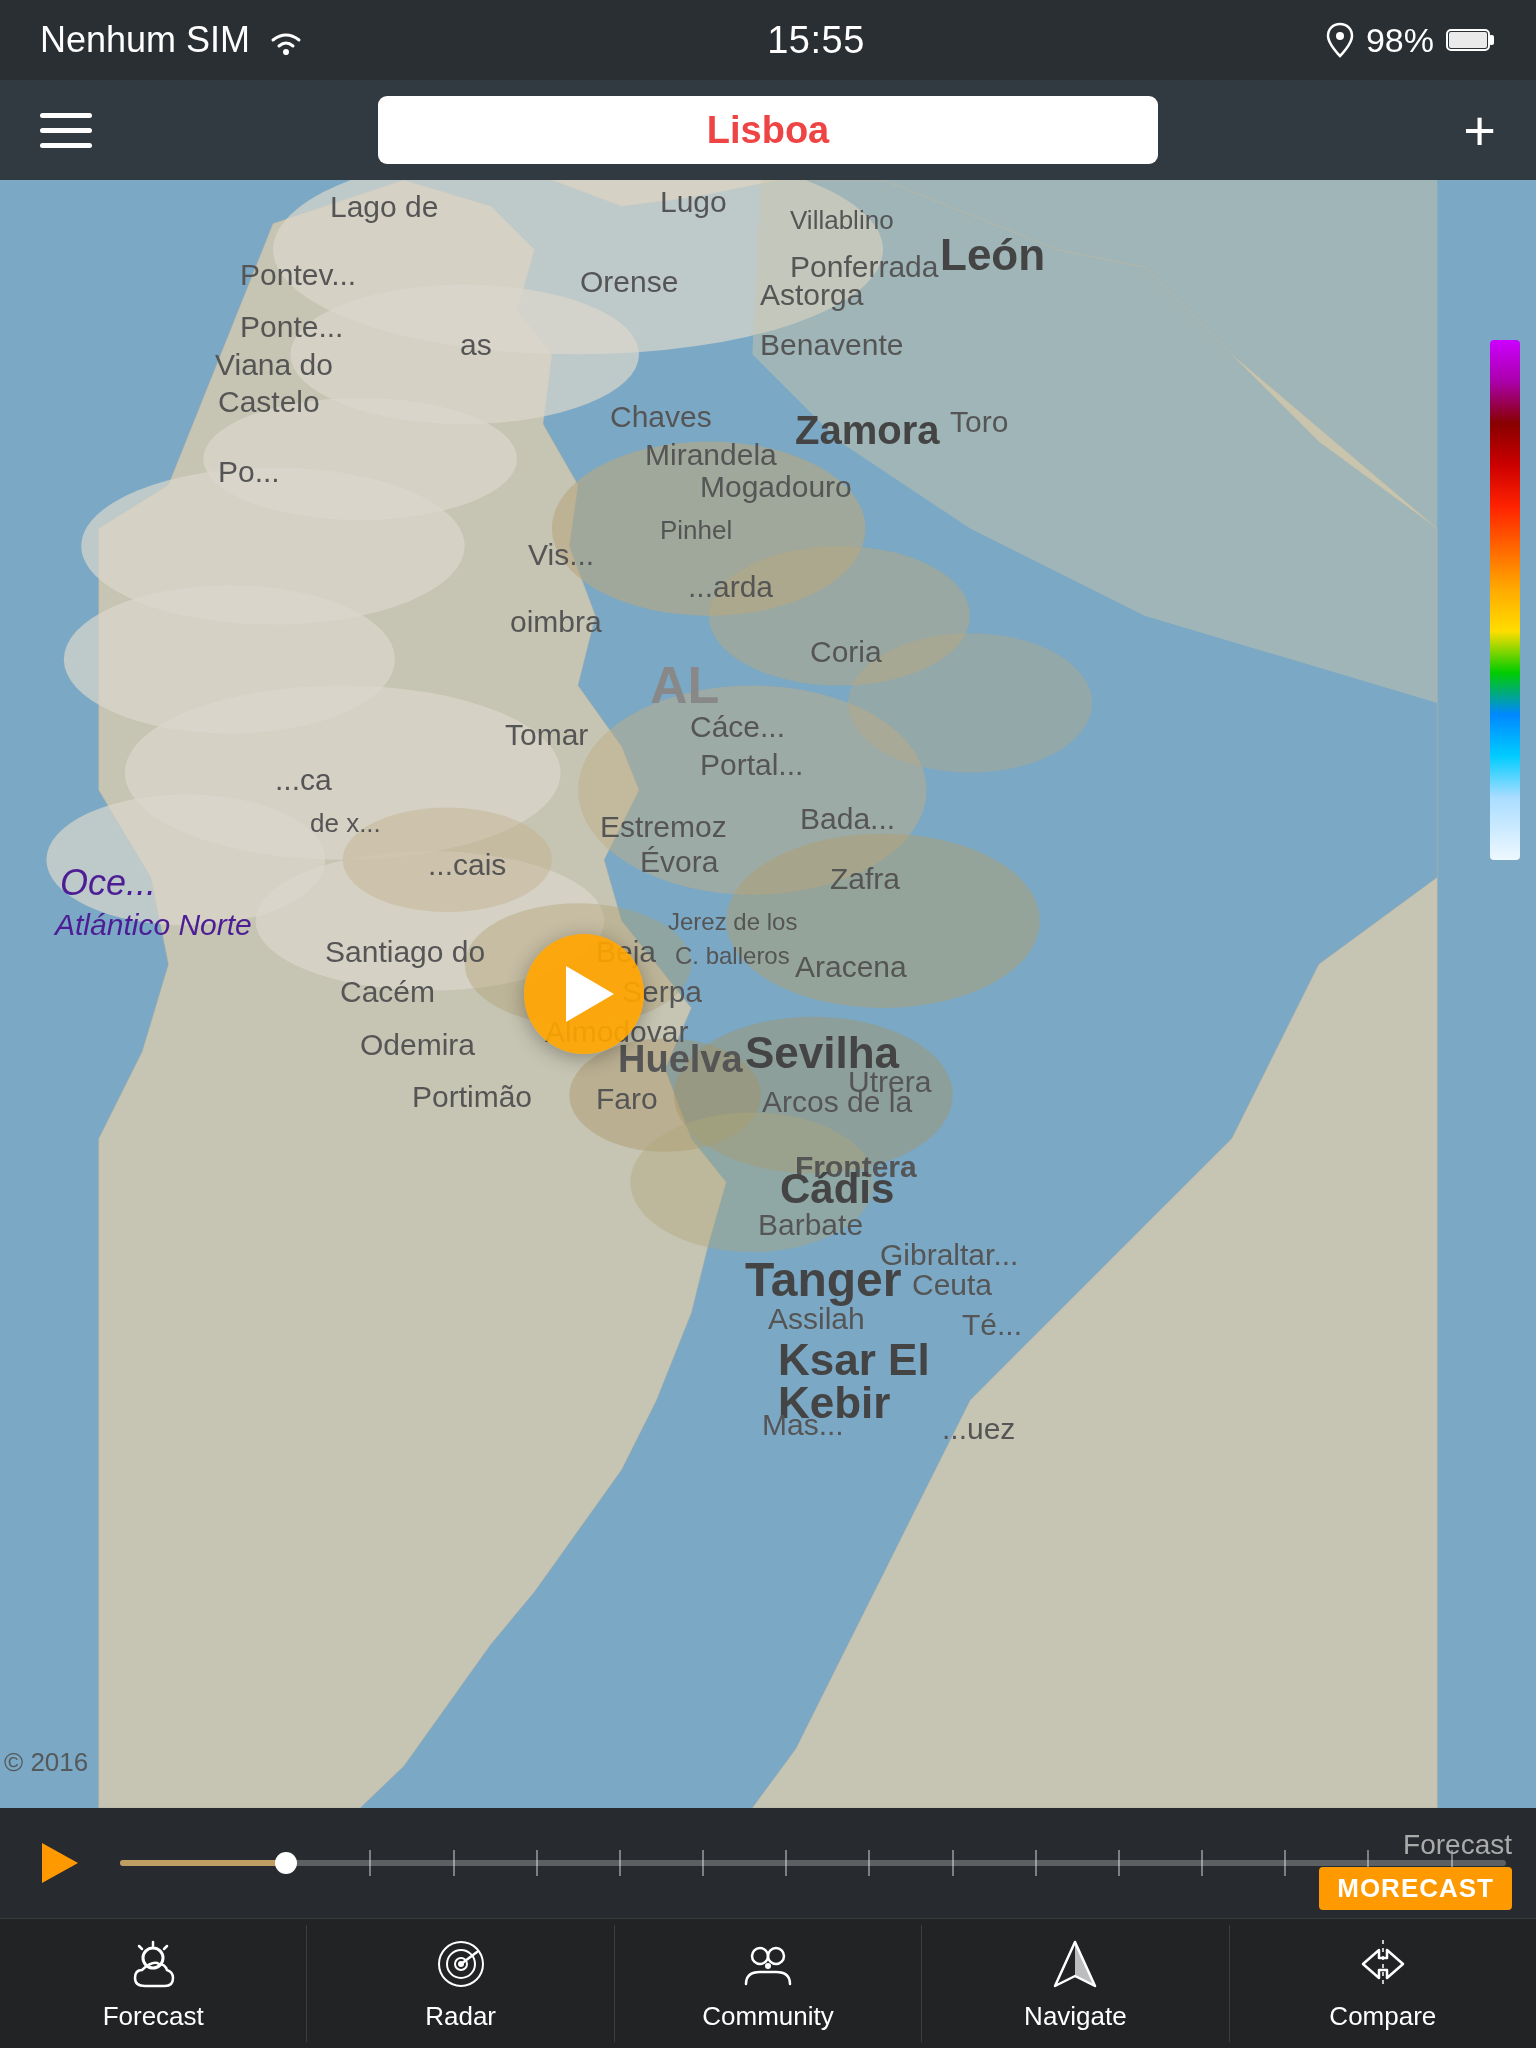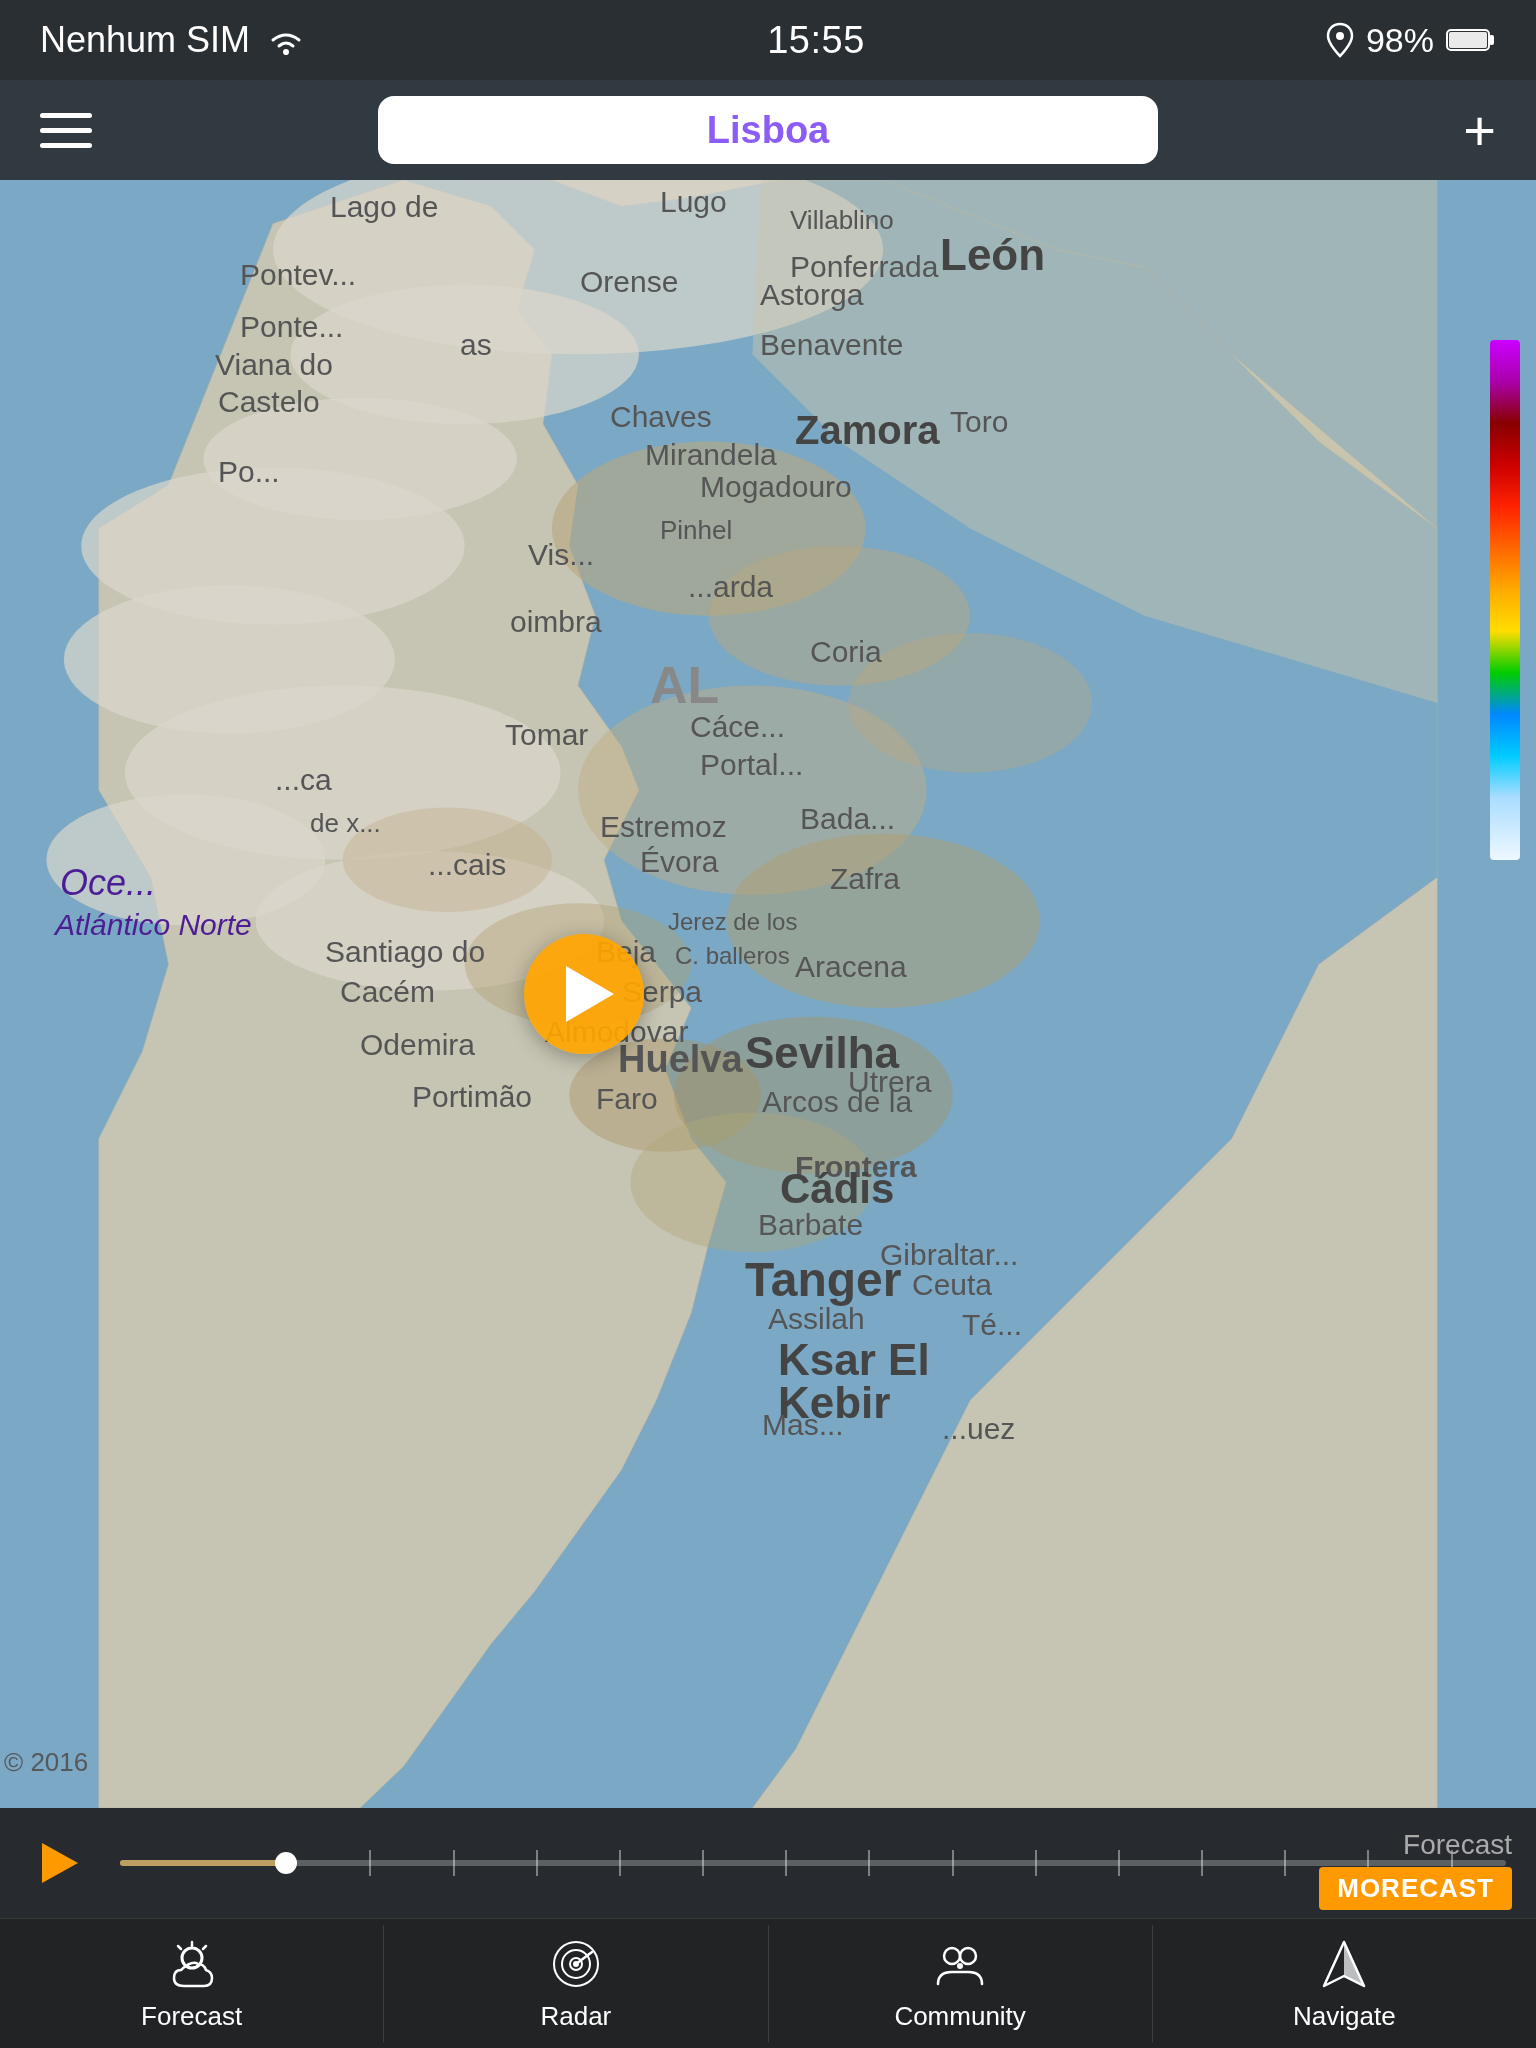--- a/index.html
+++ b/index.html
@@ -75,29 +75,29 @@
     .menu-btn span {
       display: block;
       width: 52px;
       height: 5px;
       background: white;
       border-radius: 3px;
     }
 
     .search-box {
       background: white;
-      border-radius: 16px;
+      border-radius: 9px;
       width: 780px;
       height: 68px;
       display: flex;
       align-items: center;
       justify-content: center;
       font-size: 38px;
       font-weight: 600;
-      color: #8b5cf6;
+      color: #ef4444;
     }
 
     .plus-btn {
       position: absolute;
       right: 40px;
       color: white;
       font-size: 56px;
       font-weight: 200;
       cursor: pointer;
     }
@@ -600,14 +600,23 @@
   <div class="tab-item">
     <div class="tab-icon">
       <svg viewBox="0 0 52 52" xmlns="http://www.w3.org/2000/svg">
         <polygon points="26,4 46,48 26,38 6,48" fill="none" stroke="white" stroke-width="2.5" stroke-linejoin="round"></polygon>
         <polygon points="26,4 46,48 26,38" fill="white" opacity="0.7"></polygon>
       </svg>
     </div>
     <span class="tab-label">Navigate</span>
   </div>
 
+  <div class="tab-item">
+    <div class="tab-icon">
+      <svg viewBox="0 0 52 52" xmlns="http://www.w3.org/2000/svg">
+        <path d="M6 26 L22 12 L22 20 L30 20 L30 12 L46 26 L30 40 L30 32 L22 32 L22 40 Z" fill="none" stroke="white" stroke-width="2.5" stroke-linejoin="round"></path>
+        <line x1="26" y1="2" x2="26" y2="50" stroke="white" stroke-width="1.5" stroke-dasharray="4,4"></line>
+      </svg>
+    </div>
+    <span class="tab-label">Compare</span>
+  </div>
 
 </div>
 
 </body></html>

